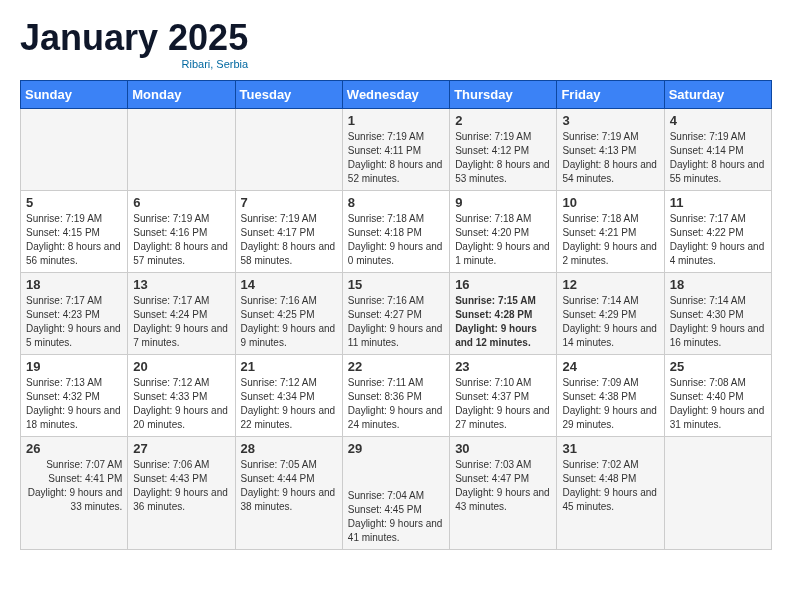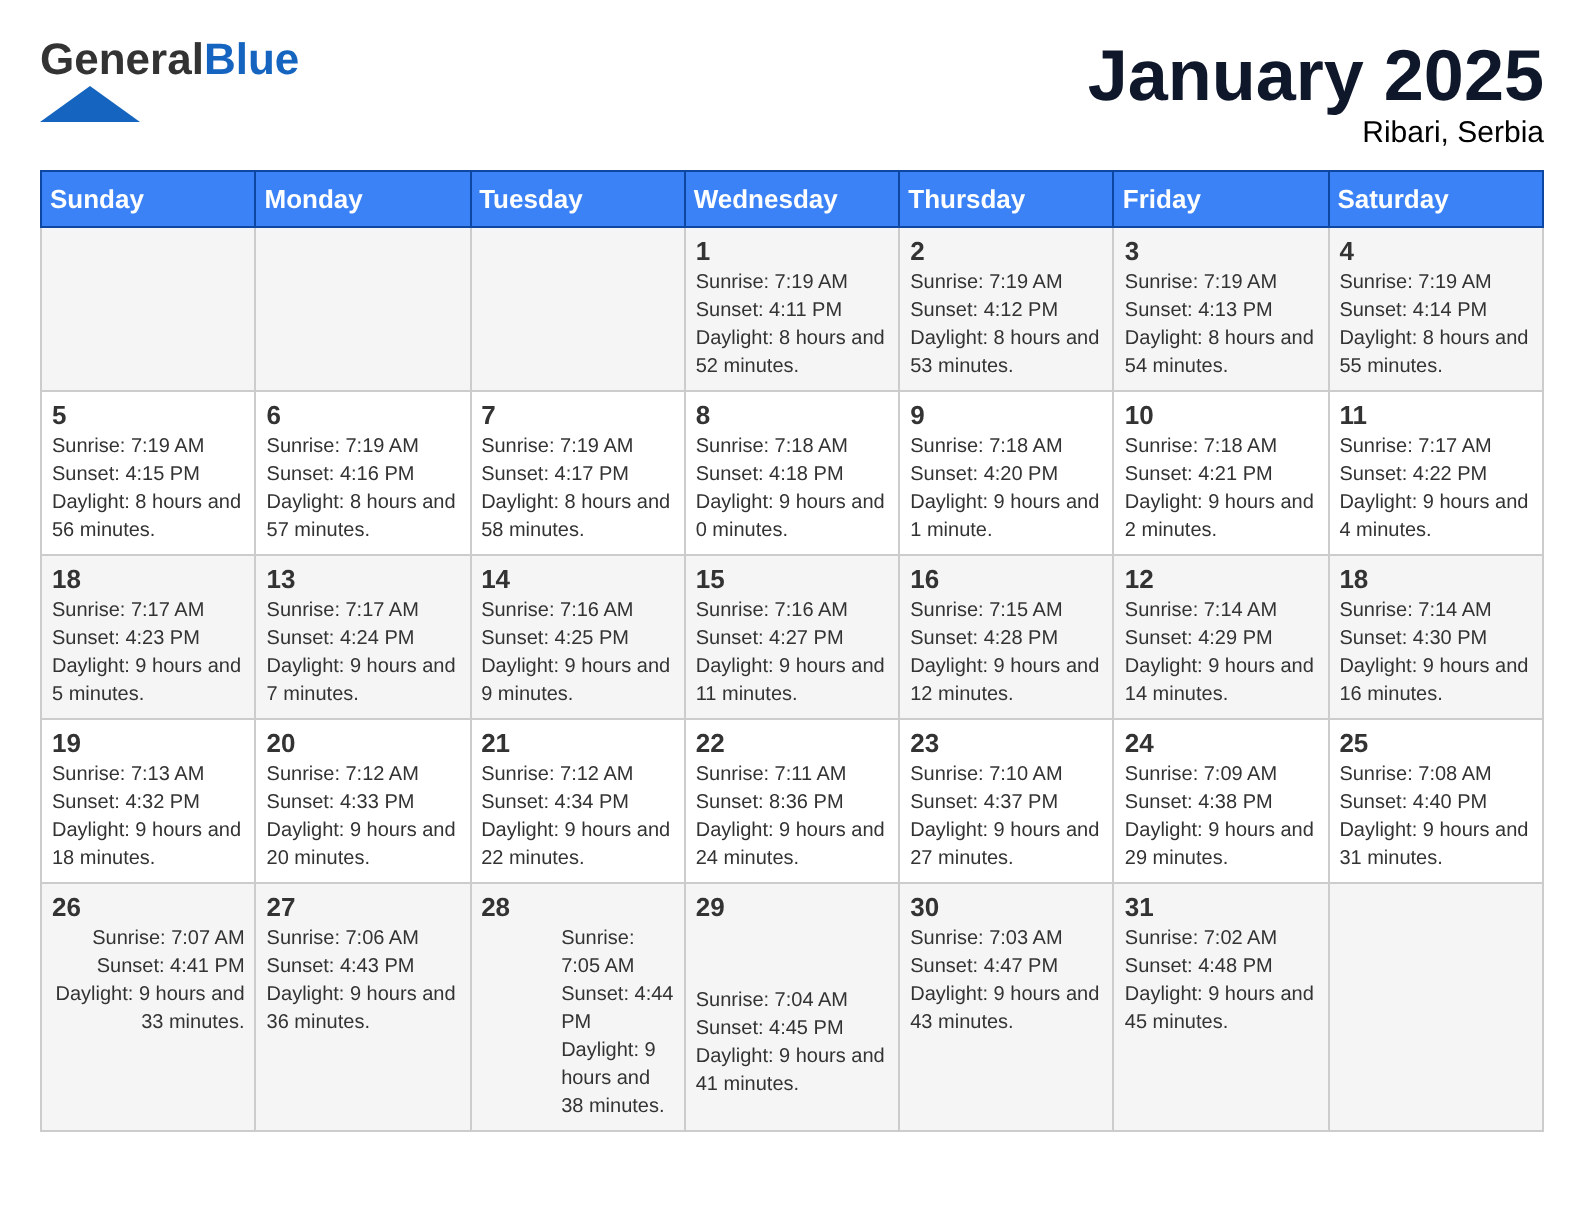--- a/index.html
+++ b/index.html
@@ -28,22 +28,22 @@
     .title-block {
       text-align: right;
     }
     .month-title {
       font-size: 36px;
       font-weight: bold;
       color: #0f172a;
       line-height: 1.1;
     }
     .location {
-      font-size: 15px;
-      color: #000000;
+      font-size: 11px;
+      color: #0369a1;
       text-align: right;
     }
     table {
       width: 100%;
       border-collapse: collapse;
       table-layout: fixed;
     }
     thead tr th {
       background: #3b82f6;
       color: #fff;
@@ -81,31 +81,20 @@
     }
     .empty-cell {
       background: #f5f5f5;
     }
   </style>
 </head>
 <body>
 
 <div class="page">
   <div class="header">
-    <div class="logo">
-      <div>
-        <span style="font-size:22px;font-weight:bold;color:#333;display:block;line-height:1.1;">
-          General<span style="color:#1565c0;">Blue</span>
-        </span>
-
-        <svg width="50" height="18" viewBox="0 0 50 18" style="display:block;margin-top:1px;">
-          <polygon points="0,18 25,0 50,18" fill="#1565c0"></polygon>
-        </svg>
-      </div>
-    </div>
     <div class="title-block">
       <div class="month-title">January 2025</div>
       <div class="location">Ribari, Serbia</div>
     </div>
   </div>
 
   <table>
     <thead>
       <tr>
       <th>Sunday</th>
@@ -211,21 +200,21 @@
 Daylight: 9 hours and 9 minutes.</div>
           </td>
           <td>
             <span class="day-number">15</span>
             <div class="day-info" style="white-space: pre-line;">Sunrise: 7:16 AM
 Sunset: 4:27 PM
 Daylight: 9 hours and 11 minutes.</div>
           </td>
           <td>
             <span class="day-number">16</span>
-            <div class="day-info" style="white-space: pre-line;">Sunrise: 7:15 AM
+            <div class="day-info" style="white-space: pre-line; font-weight: bold;">Sunrise: 7:15 AM
 Sunset: 4:28 PM
 Daylight: 9 hours and 12 minutes.</div>
           </td>
           <td>
             <span class="day-number">12</span>
             <div class="day-info" style="white-space: pre-line;">Sunrise: 7:14 AM
 Sunset: 4:29 PM
 Daylight: 9 hours and 14 minutes.</div>
           </td>
           <td>
@@ -287,21 +276,21 @@
 Daylight: 9 hours and 33 minutes.</div>
           </td>
           <td>
             <span class="day-number">27</span>
             <div class="day-info" style="white-space: pre-line;">Sunrise: 7:06 AM
 Sunset: 4:43 PM
 Daylight: 9 hours and 36 minutes.</div>
           </td>
           <td>
             <span class="day-number">28</span>
-            <div class="day-info" style="white-space: pre-line; margin-left: 40px;">Sunrise: 7:05 AM
+            <div class="day-info" style="white-space: pre-line;">Sunrise: 7:05 AM
 Sunset: 4:44 PM
 Daylight: 9 hours and 38 minutes.</div>
           </td>
           <td>
             <span class="day-number">29</span>
             <div class="day-info" style="white-space: pre-line; margin-top: 33px;">Sunrise: 7:04 AM
 Sunset: 4:45 PM
 Daylight: 9 hours and 41 minutes.</div>
           </td>
           <td>

